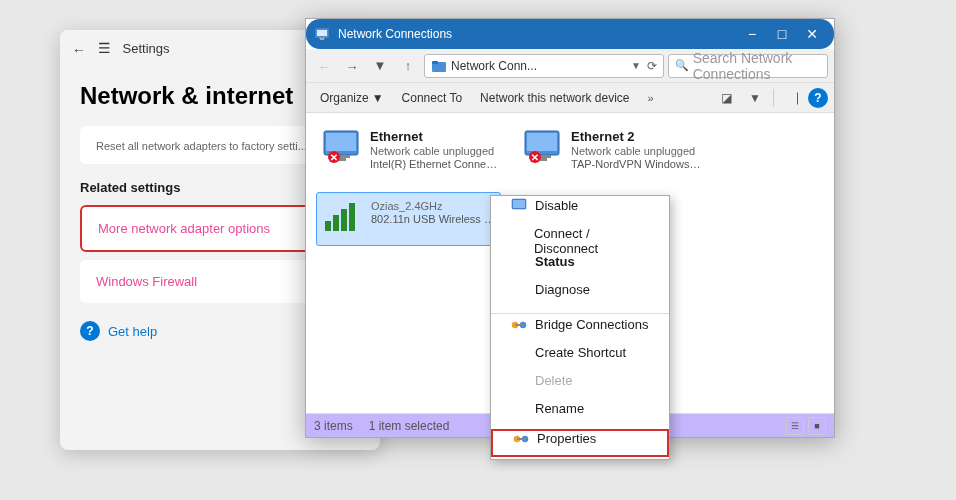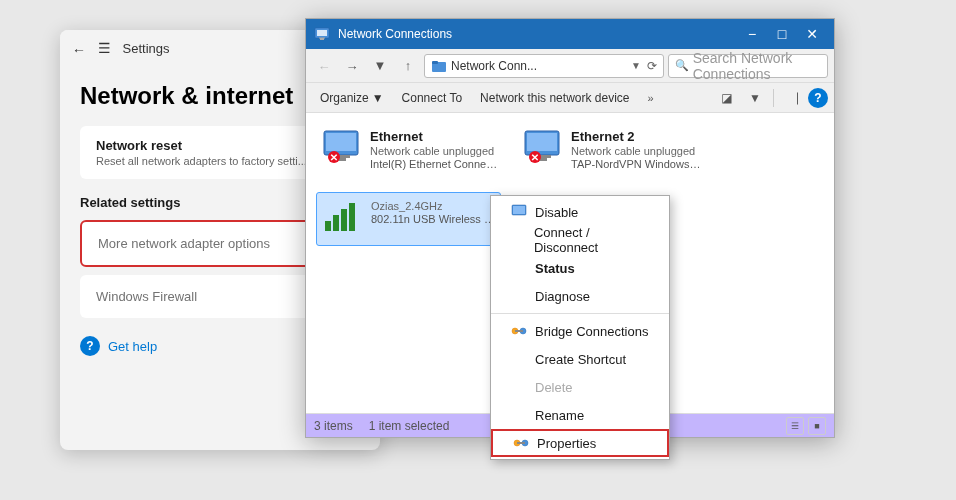--- a/index.html
+++ b/index.html
@@ -78,21 +78,21 @@
       font-weight: 600;
       color: #1a1a1a;
       margin-bottom: 10px;
     }
     .settings-link-item {
       background: white;
       border-radius: 6px;
       padding: 14px 16px;
       margin-bottom: 8px;
       font-size: 13px;
-      color: #737373;
+      color: #ec4899;
       cursor: pointer;
     }
     .settings-link-item.highlighted {
       border: 2px solid #d32f2f;
     }
     .get-help-section {
       display: flex;
       align-items: center;
       gap: 8px;
       padding: 10px 0;
@@ -130,20 +130,21 @@
       border: 1px solid #aaa;
     }
     .netconn-titlebar {
       background: #1e6db7;
       height: 30px;
       display: flex;
       align-items: center;
       padding: 0 8px;
       gap: 8px;
       flex-shrink: 0;
+      border-radius: 14px;
     }
     .netconn-titlebar-icon {
       width: 16px;
       height: 16px;
       flex-shrink: 0;
     }
     .netconn-titlebar-title {
       font-size: 12px;
       color: white;
       flex: 1;
@@ -373,21 +374,21 @@
       background: white;
       border: 1px solid #aaa;
       box-shadow: 3px 3px 10px rgba(0,0,0,0.25);
       z-index: 100;
       padding: 2px 0;
     }
     .ctx-item {
       height: 28px;
       padding: 0 20px;
       display: flex;
-      align-items: center;
+      align-items: flex-start;
       font-size: 13px;
       color: #1a1a1a;
       cursor: pointer;
       gap: 8px;
     }
     .ctx-item.disabled { color: #aaa; cursor: default; }
     .ctx-item.bold { font-weight: 600; }
     .ctx-separator {
       height: 1px;
       background: #ddd;
@@ -407,21 +408,20 @@
 
 <div class="settings-window">
   <div class="settings-titlebar">
     <span class="back-btn">←</span>
     <span class="hamburger">☰</span>
     <span class="title">Settings</span>
   </div>
   <div class="settings-content">
     <div class="settings-heading">Network &amp; internet</div>
     <div class="network-reset-section">
-      <div class="network-reset-title">Network reset</div>
       <div class="network-reset-desc">Reset all network adapters to factory setti...</div>
     </div>
     <div class="related-settings-label">Related settings</div>
     <div class="settings-link-item highlighted">
       <span>More network adapter options</span>
     </div>
     <div class="settings-link-item">
       <span>Windows Firewall</span>
     </div>
     <div class="get-help-section">

